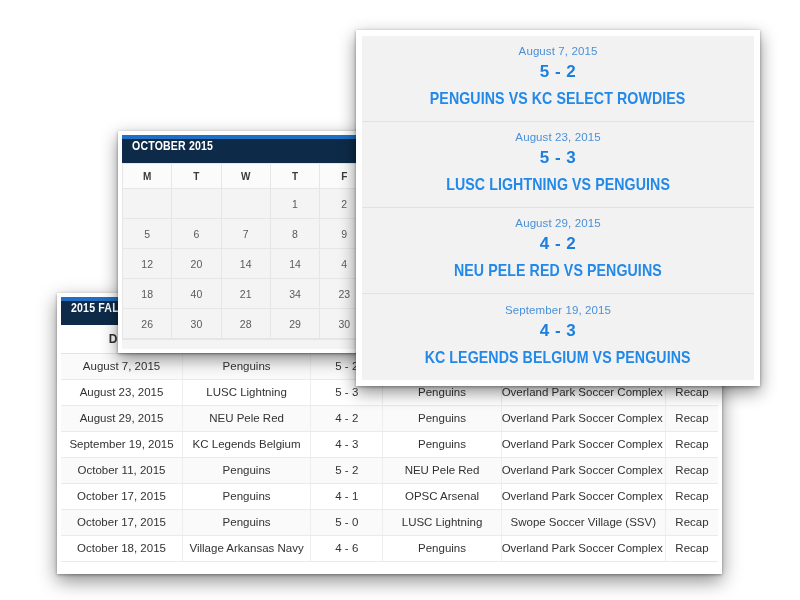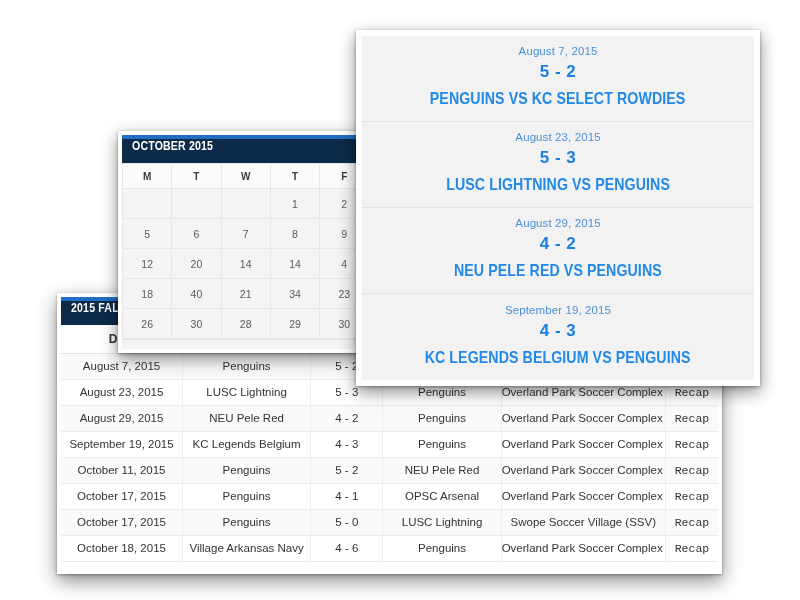--- a/index.html
+++ b/index.html
@@ -147,21 +147,21 @@
   }
   #schedule-table td:last-child { border-right: none; }
   #schedule-table tbody tr:nth-child(odd) td  { background: #fafafa; }
   #schedule-table tbody tr:nth-child(even) td { background: #ffffff; }
   .cell-link { color: #4a90d9; }
   .col-date  { width: 18.5%; }
   .col-home  { width: 19.5%; }
   .col-score { width: 11%; }
   .col-away  { width: 18%; }
   .col-venue { width: 25%; }
-  .col-recap { width: 8%; font-family: Liberation Mono, monospace; }
+  .col-recap { width: 8%; }
 </style>
 </head>
 <body>
 
 <div id="stage">
 
   <div id="schedule-panel" style="z-index:1;">
     <div class="panel-accent"></div>
     <div class="panel-title-bar">
       <span class="panel-title">2015 Fall Ca</span>

